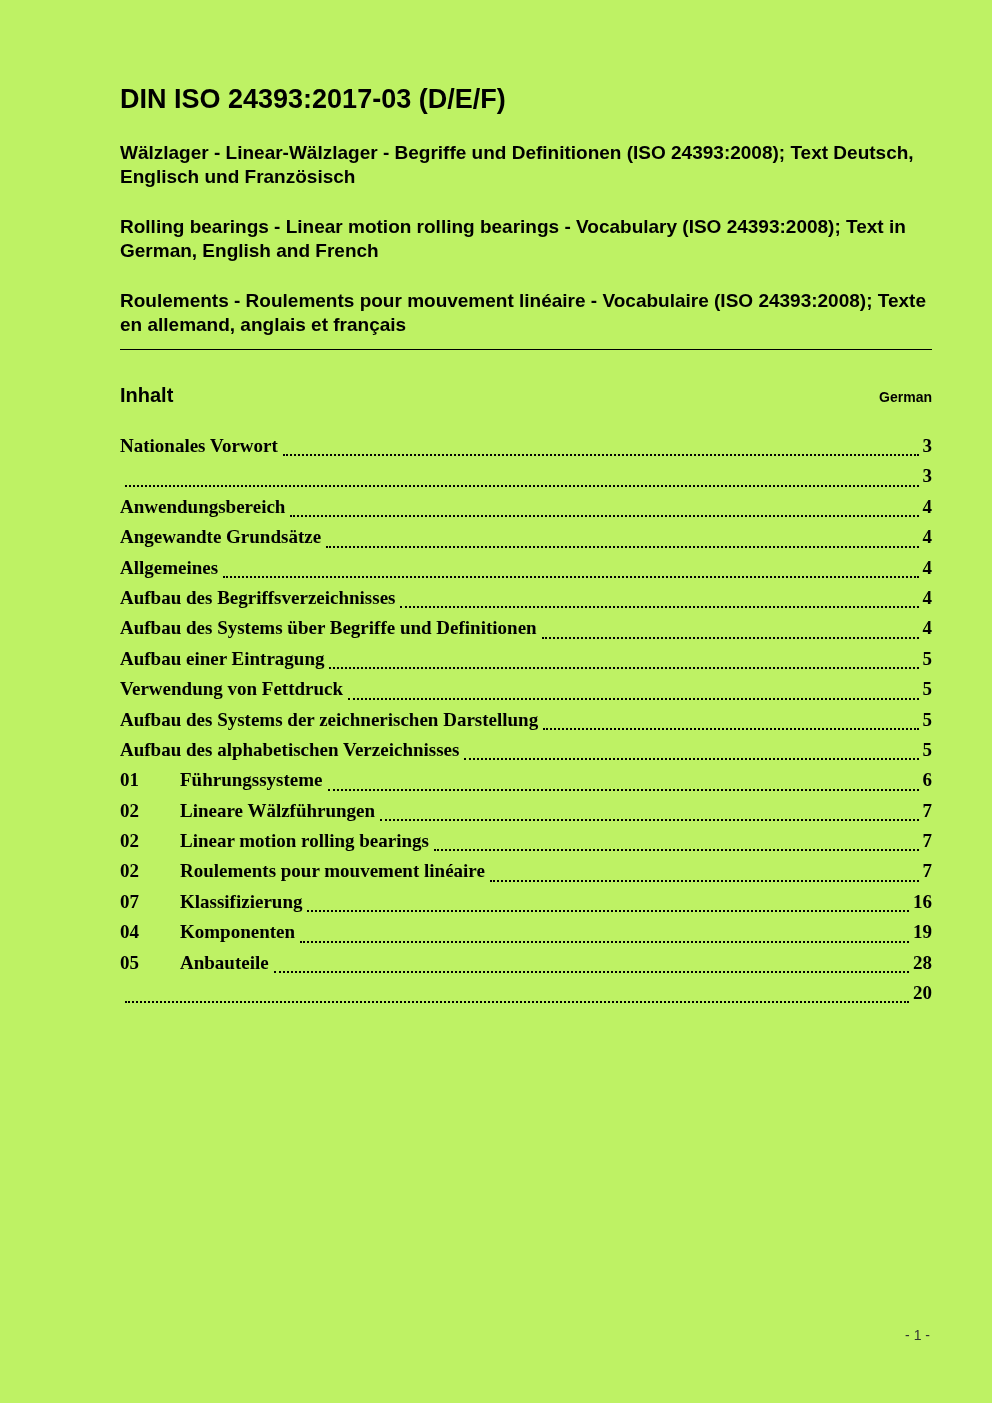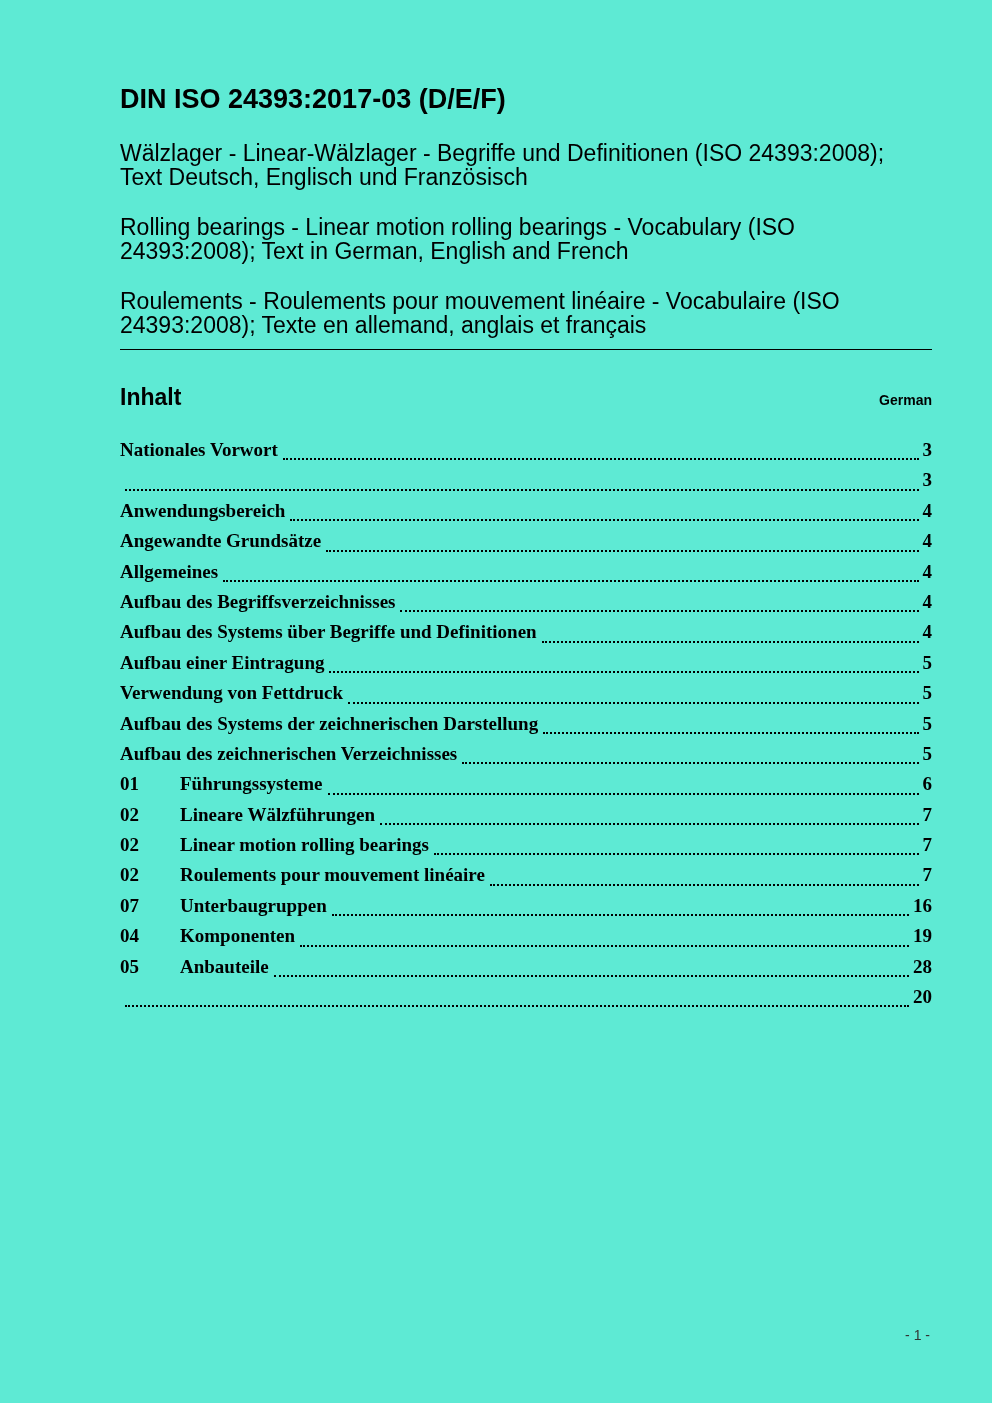--- a/index.html
+++ b/index.html
@@ -4,54 +4,54 @@
 <style>
   html, body {
     margin: 0;
     padding: 0;
     background: #ffffff;
   }
   .page {
     position: relative;
     width: 992px;
     height: 1403px;
-    background: #5eead4;
+    background: #bef264;
     font-family: "Liberation Sans", sans-serif;
     color: #000000;
     box-sizing: border-box;
     overflow: hidden;
   }
   .content {
     padding: 0 60px 0 120px; 
   }
   .doc-number {
     margin: 84px 0 0 0;
     font-size: 27px;
     font-weight: bold;
     letter-spacing: 0;
   }
   .doc-title {
     margin: 26px 0 0 0;
-    font-size: 23px;
-    font-weight: normal;
+    font-size: 19px;
+    font-weight: bold;
     line-height: 24px;
   }
   .title-divider {
     border: none;
     border-top: 1px solid #000;
     margin: 12px 0 0 0;
   }
   .toc-header {
     display: flex;
     justify-content: space-between;
     align-items: baseline;
     margin-top: 34px;
   }
   .toc-heading {
-    font-size: 23px;
+    font-size: 20px;
     font-weight: bold;
   }
   .toc-page-label {
     font-size: 14px;
     font-weight: bold;
   }
   .toc-list {
     margin-top: 28px;
     font-family: "Liberation Serif", serif;
     font-weight: bold;
@@ -164,21 +164,21 @@
         <span class="toc-page">5</span>
       </div>
 
       <div class="toc-row">
         <span class="toc-label">Aufbau des Systems der zeichnerischen Darstellung</span>
         <span class="toc-leader"></span>
         <span class="toc-page">5</span>
       </div>
 
       <div class="toc-row">
-        <span class="toc-label">Aufbau des zeichnerischen Verzeichnisses</span>
+        <span class="toc-label">Aufbau des alphabetischen Verzeichnisses</span>
         <span class="toc-leader"></span>
         <span class="toc-page">5</span>
       </div>
 
       <div class="toc-row">
         <span class="toc-num">01</span>
         <span class="toc-label">Führungssysteme</span>
         <span class="toc-leader"></span>
         <span class="toc-page">6</span>
       </div>
@@ -199,21 +199,21 @@
 
       <div class="toc-row">
         <span class="toc-num">02</span>
         <span class="toc-label">Roulements pour mouvement linéaire</span>
         <span class="toc-leader"></span>
         <span class="toc-page">7</span>
       </div>
 
       <div class="toc-row">
         <span class="toc-num">07</span>
-        <span class="toc-label">Unterbaugruppen</span>
+        <span class="toc-label">Klassifizierung</span>
         <span class="toc-leader"></span>
         <span class="toc-page">16</span>
       </div>
 
       <div class="toc-row">
         <span class="toc-num">04</span>
         <span class="toc-label">Komponenten</span>
         <span class="toc-leader"></span>
         <span class="toc-page">19</span>
       </div>

